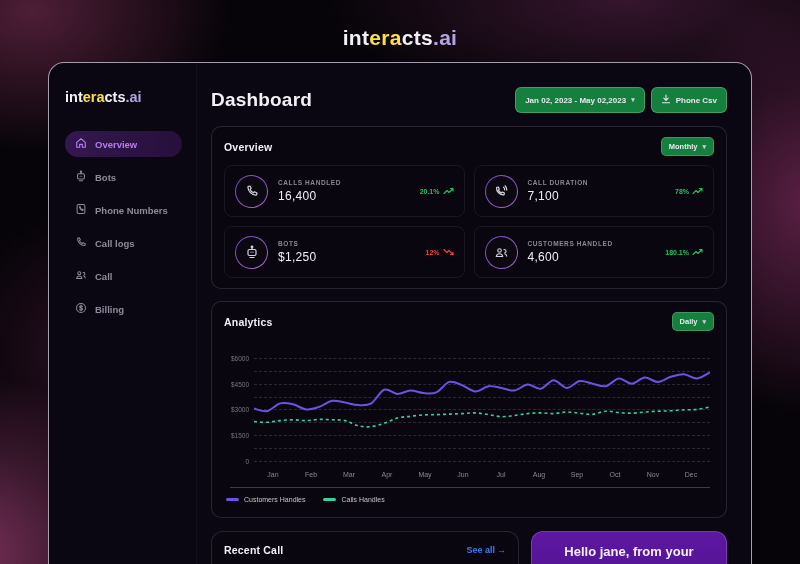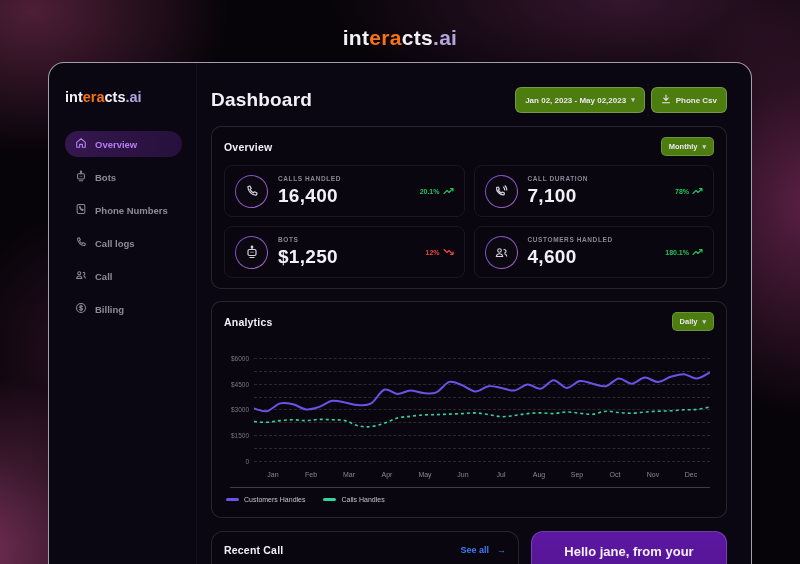--- a/index.html
+++ b/index.html
@@ -11,21 +11,21 @@
       radial-gradient(420px 150px at 78% 0%, rgba(150,58,120,0.32), transparent 70%),
       radial-gradient(240px 300px at 101% 36%, rgba(205,70,150,0.42), transparent 70%),
       radial-gradient(300px 260px at -4% 98%, rgba(233,92,168,0.5), transparent 68%),
       radial-gradient(200px 200px at 12% 62%, rgba(120,40,90,0.3), transparent 70%),
       #070409;
     color:#f2f0f5;
     position:relative;
   }
   .top-logo { position:absolute; top:26px; left:0; right:0; text-align:center;
     font-size:21px; font-weight:700; letter-spacing:.3px; }
-  .logo .p2 { color:#f97316; }
+  .logo .p2 { color:#fde047; }
   .logo .p4 { color:#b3a6e0; font-weight:700; }
 
   .window { position:absolute; left:48px; top:62px; width:704px; height:520px;
     background:#0b0712; border:1px solid rgba(216,208,224,0.75); border-radius:16px;
     display:flex; overflow:hidden; }
 
   
   .sidebar { width:148px; padding:26px 14px 0 16px; flex-shrink:0;
     border-right:1px solid rgba(255,255,255,0.04); }
   .sidebar .logo { font-size:14.5px; font-weight:700; margin-bottom:26px; }
@@ -36,42 +36,42 @@
   .nav-item.active { background:linear-gradient(90deg,#34174f,#27103c);
     color:#b67df2; }
   .nav-item.active svg { stroke:#b67df2; }
   .nav-item svg { stroke:#8e8a99; }
 
   
   .main { flex:1; padding:24px 24px 0 14px; display:flex; flex-direction:column; }
   .main-header { display:flex; align-items:center; justify-content:space-between; margin-bottom:13px; }
   .page-title { font-size:19px; font-weight:700; letter-spacing:.2px; }
   .hdr-actions { display:flex; gap:6px; }
-  .btn { display:flex; align-items:center; gap:5px; background:#4d7c0f;
+  .btn { display:flex; align-items:center; gap:5px; background:#15803d;
     border:1px solid rgba(255,255,255,0.22); border-radius:6px; padding:6px 9px;
     font-size:8px; font-weight:700; color:#eae7f0; cursor:pointer; }
   .btn .chev { font-size:7px; color:#cfcbd8; }
   .btn-sm { padding:4px 7px; font-size:7.5px; border-radius:5px; border-color:rgba(255,255,255,0.18); }
 
   .card { background:rgba(9,7,16,0.75); border:1px solid rgba(255,255,255,0.12);
     border-radius:10px; padding:10px 12px; }
   .card-hdr { display:flex; align-items:center; justify-content:space-between; }
   .card-title { font-size:10.5px; font-weight:700; letter-spacing:.2px; }
 
   
   .stats-grid { display:grid; grid-template-columns:1fr 1fr; gap:9px; margin-top:9px; }
   .stat-tile { display:flex; align-items:center; gap:10px;
     border:1px solid rgba(255,255,255,0.07); border-radius:8px; padding:8px 10px; height:52px; }
   .stat-icon { width:33px; height:33px; border-radius:50%; border:1px solid transparent;
     background:linear-gradient(#0b0812,#0b0812) padding-box,
                linear-gradient(135deg,#6d4bc0,#b066c9) border-box;
     display:flex; align-items:center; justify-content:center; flex-shrink:0; }
   .stat-icon svg { stroke:#d6d2de; }
   .stat-label { font-size:6.5px; font-weight:700; letter-spacing:.6px; color:#8b8795; margin-bottom:3px; }
-  .stat-value { font-size:19px; font-weight:700; letter-spacing:.3px; }
+  .stat-value { font-size:12px; font-weight:400; letter-spacing:.3px; }
   .stat-delta { margin-left:auto; display:flex; align-items:center; gap:3px;
     font-size:7px; font-weight:700; }
   .delta-up { color:#22c55e; } .delta-up svg { stroke:#22c55e; }
   .delta-down { color:#ef4444; } .delta-down svg { stroke:#ef4444; }
 
   
   .analytics { margin-top:12px; }
   .chart-wrap { position:relative; margin:16px 4px 0 30px; height:120px; }
   .gridline { position:absolute; left:0; right:0; border-top:1px dashed rgba(255,255,255,0.14); }
   .ytick { position:absolute; right:calc(100% + 5px); transform:translateY(-50%);
@@ -81,21 +81,21 @@
   .xtick { flex:1; text-align:center; font-size:7px; color:#8a8694; }
   .chart-divider { border-top:1px solid rgba(255,255,255,0.22); margin:9px 4px 8px 6px; }
   .legend { display:flex; gap:18px; padding:0 0 4px 2px; }
   .legend-item { display:flex; align-items:center; gap:5px; font-size:7px; color:#c7c3d1; }
   .swatch { width:13px; height:3px; border-radius:2px; }
 
   
   .bottom-row { display:flex; gap:12px; margin-top:13px; flex:1; }
   .recent-card { flex:1; border-radius:12px; padding:12px; }
   .recent-hdr { display:flex; align-items:center; justify-content:space-between; }
-  .see-all { color:#3f7cf6; font-size:9px; font-weight:700; display:flex; gap:8px; align-items:center; cursor:pointer; }
+  .see-all { color:#3f7cf6; font-size:9px; font-weight:700; display:flex; gap:2px; align-items:center; cursor:pointer; }
   .forecast-card { width:196px; background:linear-gradient(180deg,#5d17a2,#4d1288);
     border:1px solid rgba(255,255,255,0.18); border-radius:12px; padding:10px 12px; }
   .forecast-text { font-size:13px; font-weight:600; line-height:1.5; color:#f4effc;text-align:center; }
 </style>
 </head>
 <body>
 
 <div class="top-logo logo"><span class="p1">int</span><span class="p2">era</span><span class="p1">cts</span><span class="p4">.ai</span></div>
 
 <div class="window">

